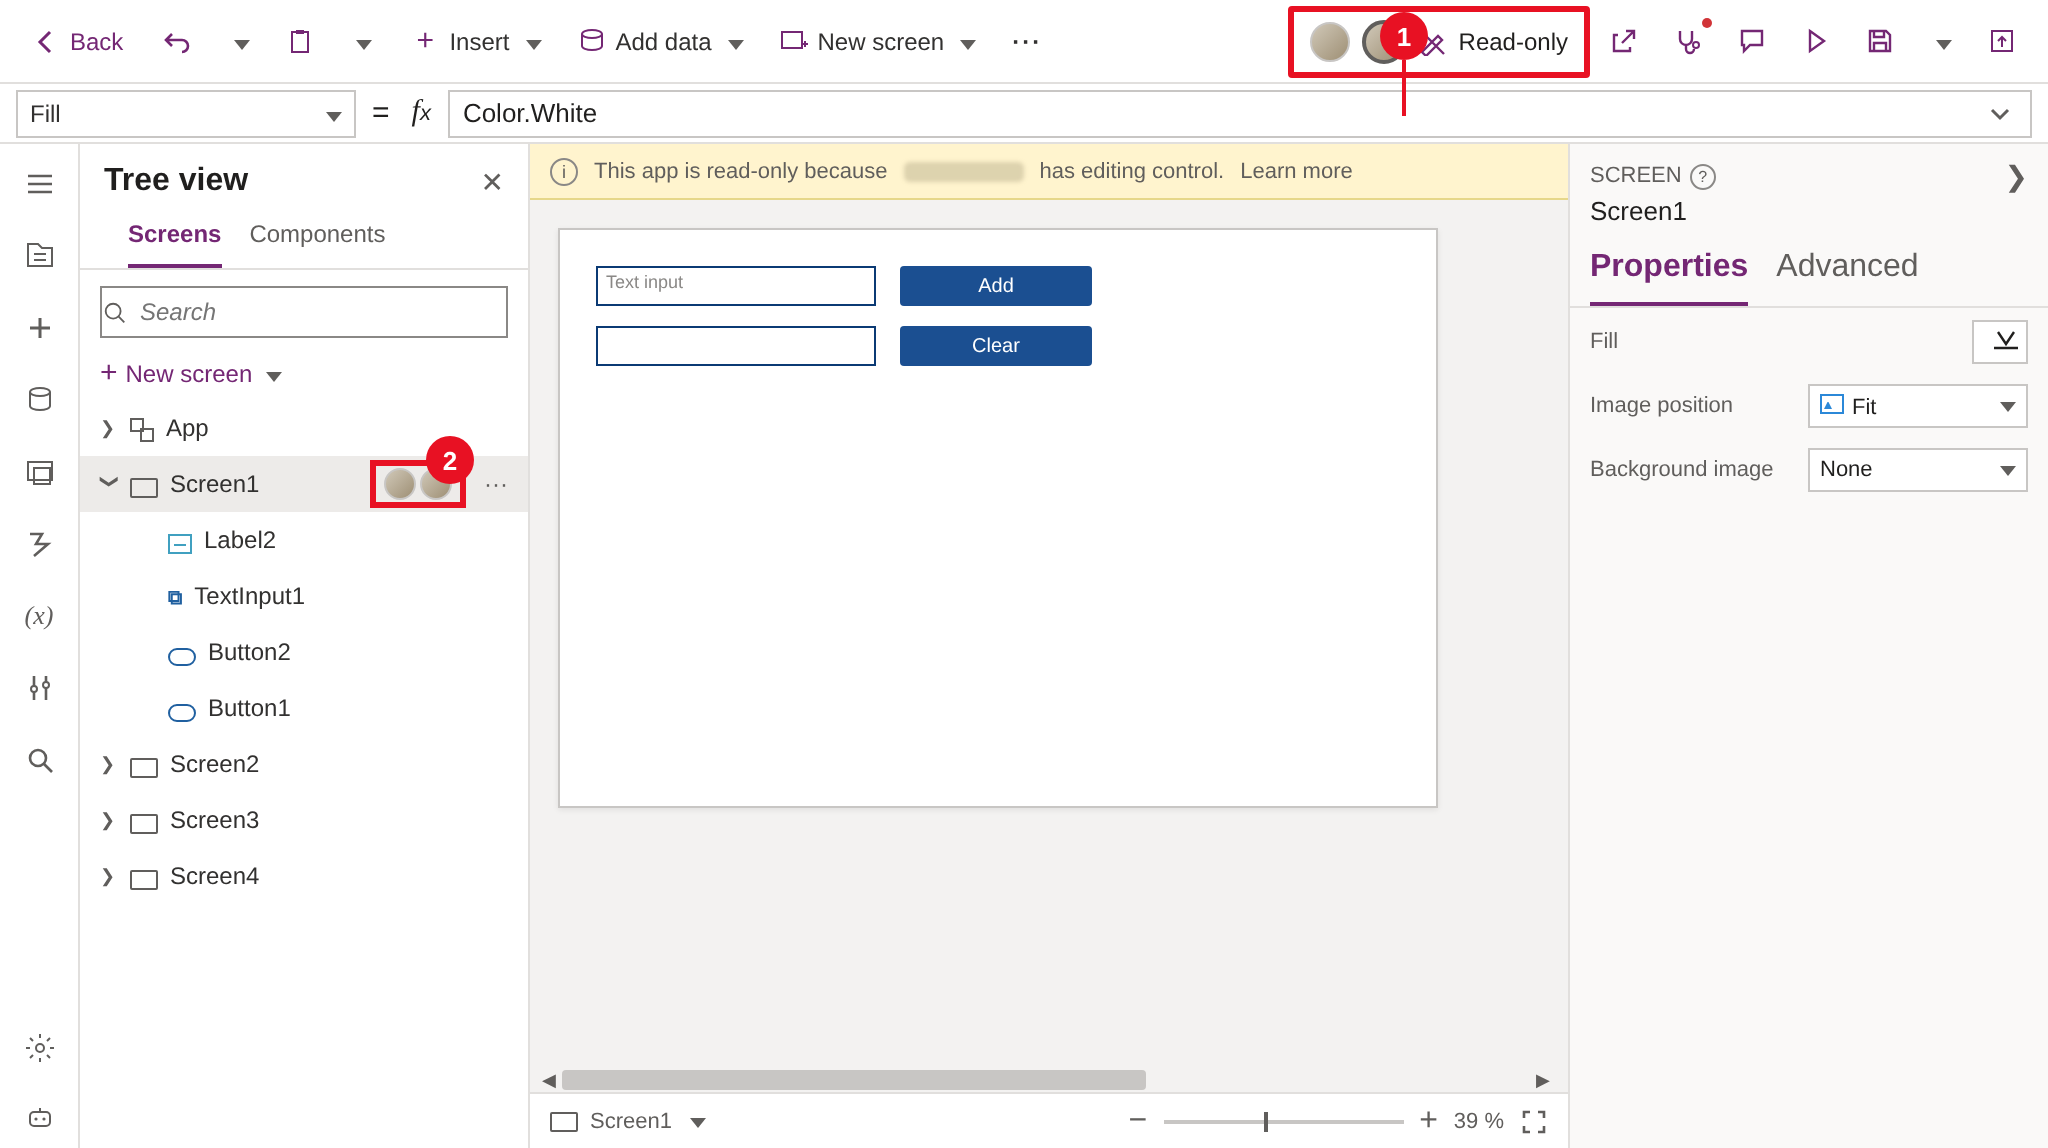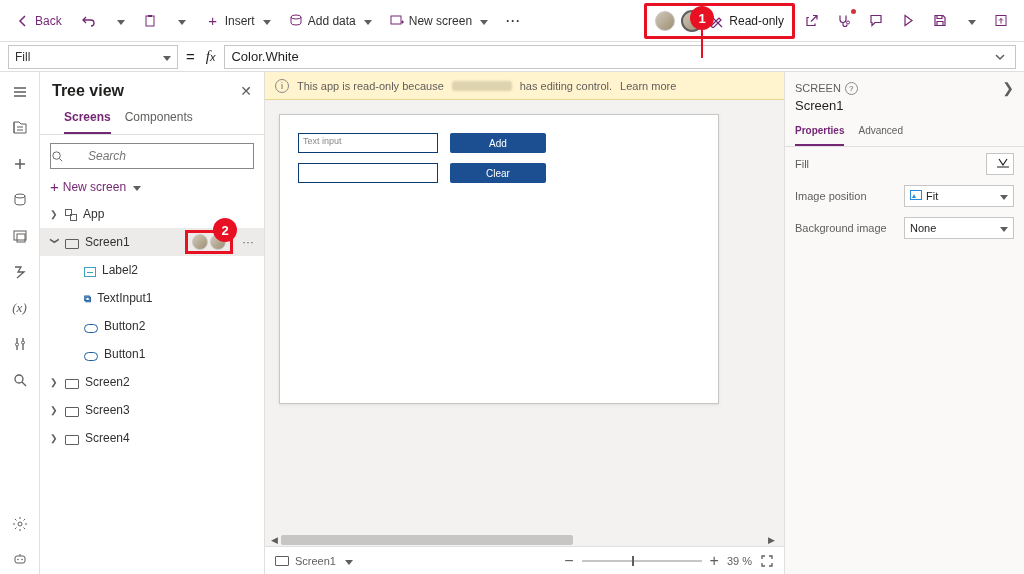--- a/index.html
+++ b/index.html
@@ -50,21 +50,21 @@
   .rail .spacer2 { flex:1; }
 
   
   .tree { width:225px; border-right:1px solid #e1dfdd; display:flex; flex-direction:column; }
   .tree-header { display:flex; align-items:center; justify-content:space-between; padding:10px 12px 4px; }
   .tree-title { font-size:16px; font-weight:600; }
   .tree-tabs { display:flex; gap:14px; padding:0 12px; border-bottom:1px solid #e1dfdd; }
   .tree-tab { padding:6px 0 8px; font-size:12px; color:#605e5c; cursor:pointer; }
   .tree-tab.active { color:#742774; font-weight:600; border-bottom:2px solid #742774;margin-left:12px; }
   .tree-search { margin:8px 10px 4px; height:26px; border:1px solid #8a8886; display:flex; align-items:center;
-    gap:24px; padding:0 0; }
+    gap:6px; padding:0 0; }
   .tree-search input { border:0; outline:0; flex:1; font-size:12px; font-style:italic; color:#605e5c; }
   .tree-newscreen { display:flex; align-items:center; gap:4px; margin:6px 10px; color:#742774; font-size:12px;
     cursor:pointer; }
   .tree-newscreen .plus { font-size:15px; line-height:1; }
   .tree-list { flex:1; overflow:auto; }
   .tree-row { display:flex; align-items:center; height:28px; padding:0 6px 0 10px; gap:5px; font-size:12px;
     color:#323130; cursor:pointer; position:relative; }
   .tree-row.selected { background:#edebe9; }
   .tree-row .chev { width:10px; color:#605e5c; font-size:9px; }
   .tree-row .label { flex:1; display:flex; align-items:flex-end; gap:6px; white-space:nowrap; }
@@ -112,21 +112,21 @@
   .zoom .slider::after { content:""; position:absolute; left:42%; top:-4px; width:2px; height:10px; background:#605e5c; }
 
   
   .right { width:240px; border-left:1px solid #e1dfdd; display:flex; flex-direction:column; background:#faf9f8; }
   .right-header { display:flex; align-items:center; justify-content:space-between; padding:8px 10px 2px;
     font-size:11px; color:#605e5c; }
   .right-header .qm { width:13px; height:13px; border:1px solid #8a8886; border-radius:50%; display:inline-flex;
     align-items:center; justify-content:center; font-size:8px; }
   .right-title { padding:0 10px 6px; font-size:13px; }
   .right-tabs { display:flex; gap:14px; padding:0 10px; border-bottom:1px solid #e1dfdd; }
-  .right-tab { padding:6px 0 8px; font-size:10px; color:#605e5c; cursor:pointer; }
+  .right-tab { padding:6px 0 8px; font-size:16px; color:#605e5c; cursor:pointer; }
   .right-tab.active { color:#742774; font-weight:600; border-bottom:2px solid #742774; }
   .prop-list { padding:6px 10px; display:flex; flex-direction:column; gap:10px; font-size:11px; }
   .prop-row { display:flex; align-items:center; justify-content:space-between; gap:8px; }
   .prop-row label { color:#605e5c; }
   .prop-field { width:110px; height:22px; border:1px solid #c8c6c4; display:flex; align-items:center;
     justify-content:space-between; padding:0 5px; background:#fff; font-size:11px; }
   .fill-swatch { width:28px; height:22px; border:1px solid #c8c6c4; background:#fff; position:relative; }
   .fill-swatch::after { content:""; position:absolute; right:2px; top:2px; width:10px; height:6px;
     background:#201f1e; clip-path:polygon(0 100%,50% 0,100% 100%); transform:rotate(180deg); display:none; }
   .img-ico { width:12px; height:10px; border:1px solid #2b88d8; display:inline-block; position:relative;

